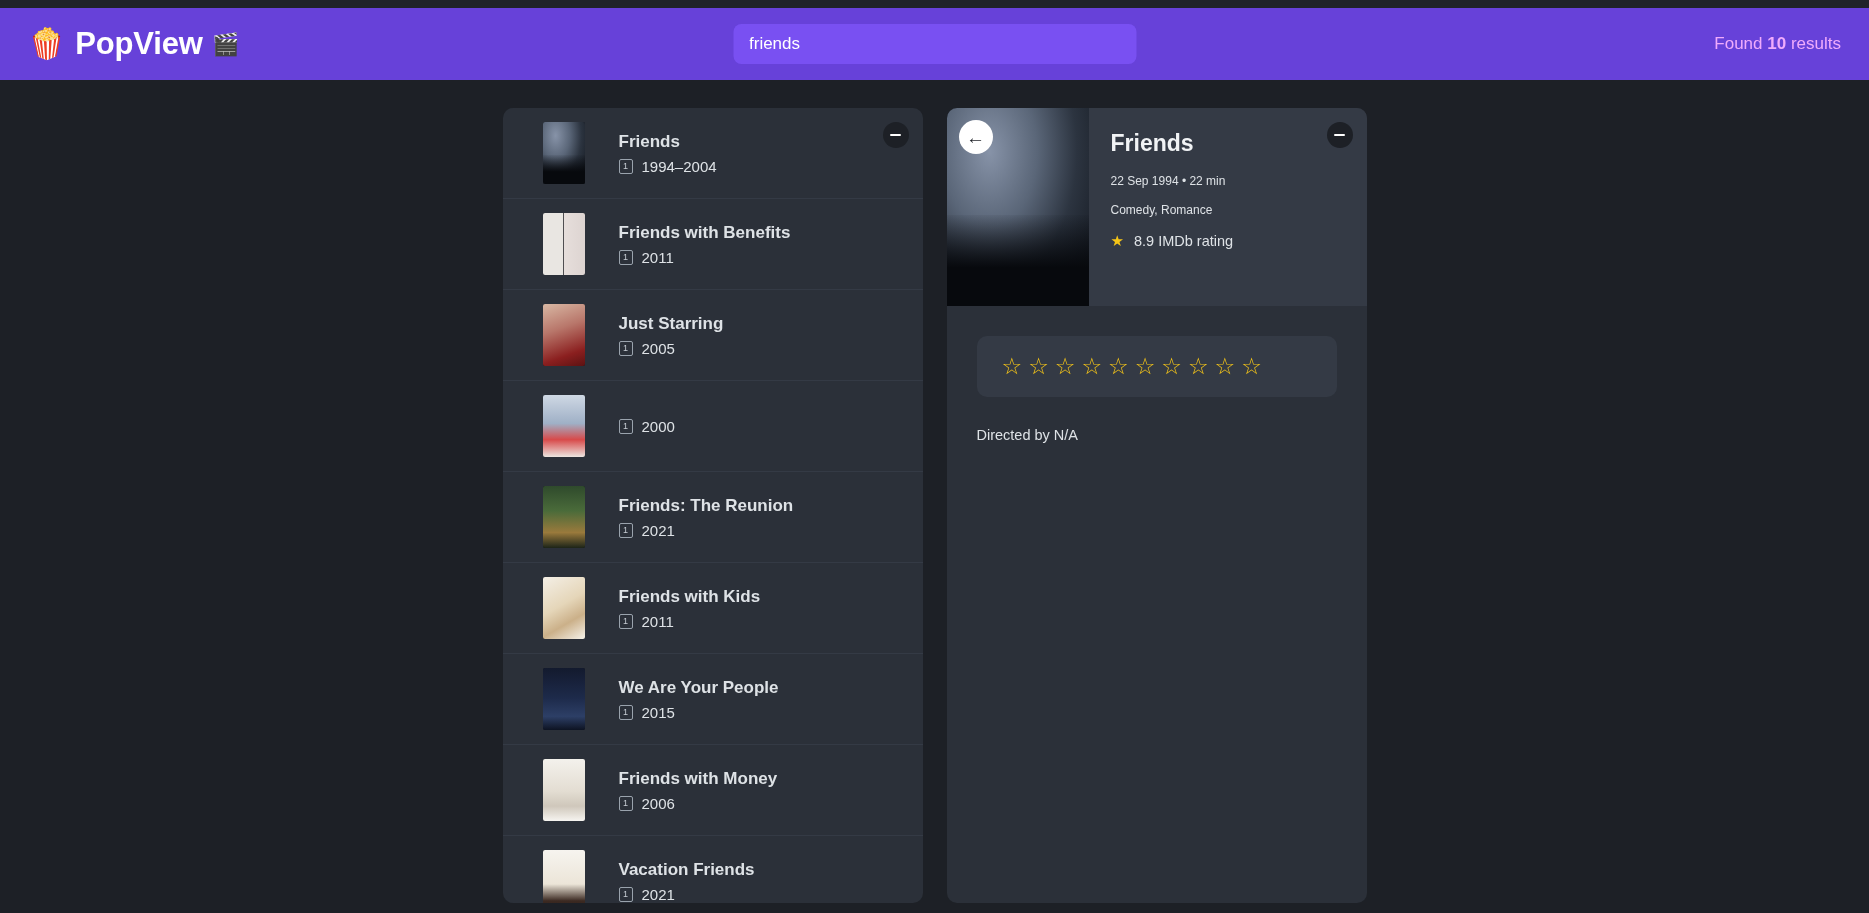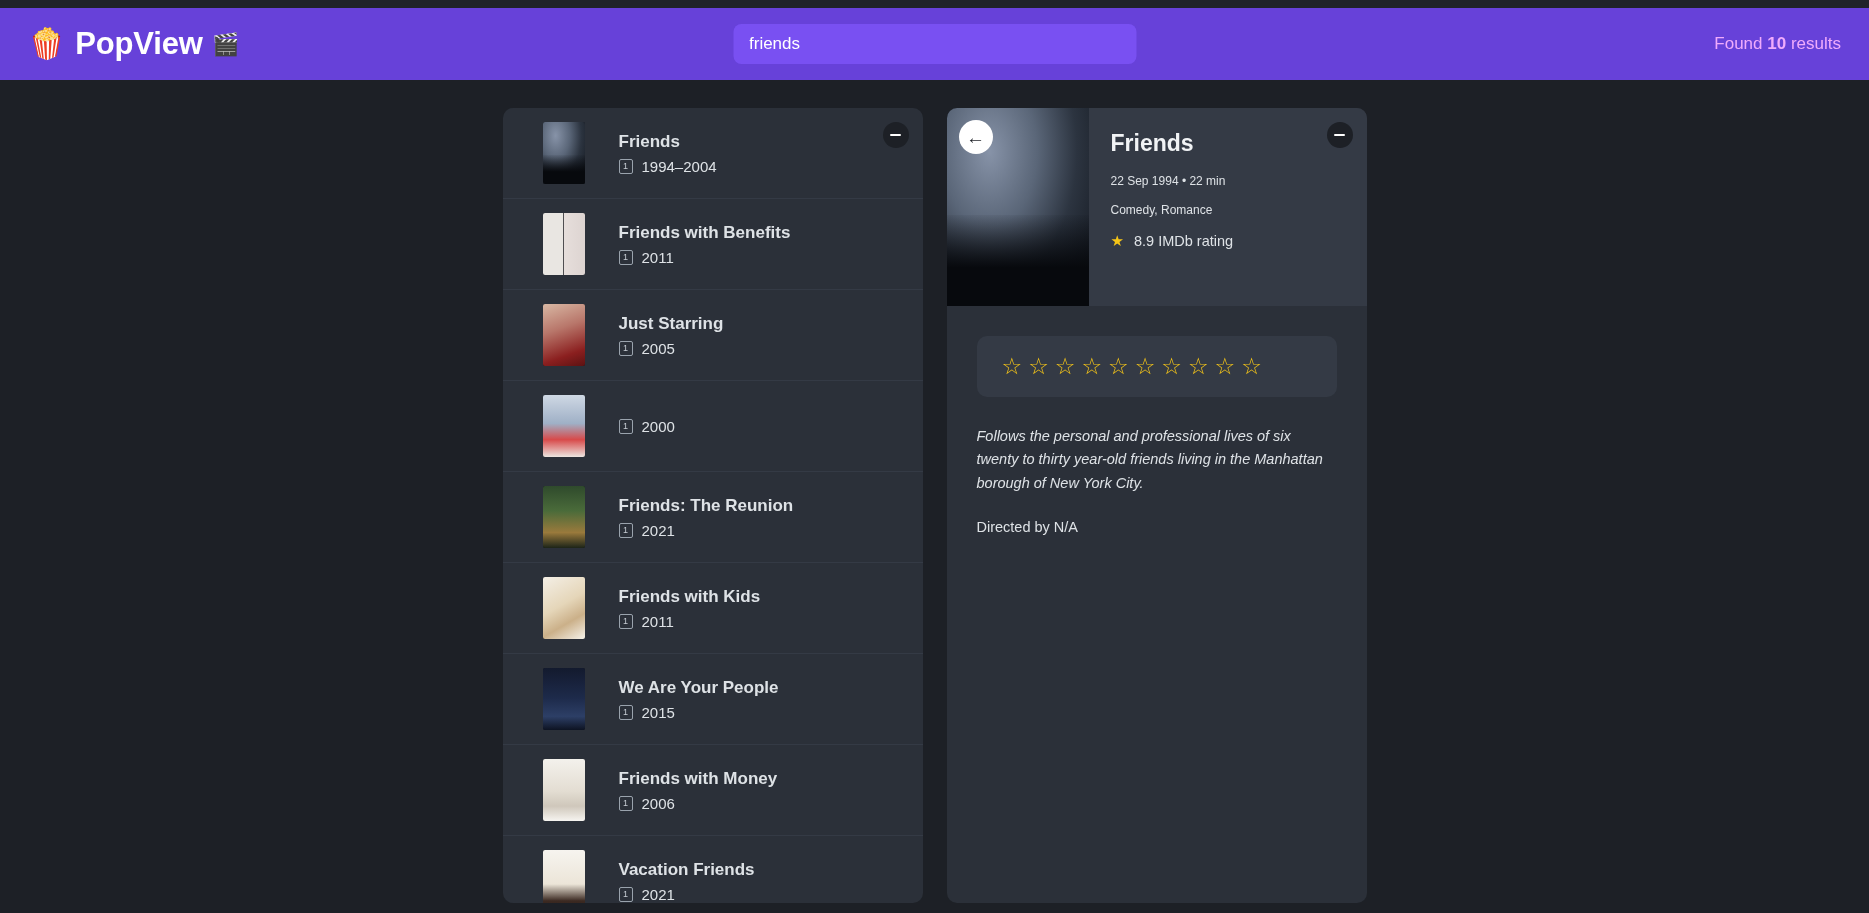--- a/index.html
+++ b/index.html
@@ -477,19 +477,18 @@
           <button class="rate-star">☆</button>
           <button class="rate-star">☆</button>
           <button class="rate-star">☆</button>
           <button class="rate-star">☆</button>
           <button class="rate-star">☆</button>
           <button class="rate-star">☆</button>
           <button class="rate-star">☆</button>
           <button class="rate-star">☆</button>
           <button class="rate-star">☆</button>
         </div>
-      <p class="plot">Follows the personal and professional lives of six twenty to thirty year-old friends living in the Manhattan borough of New York City.</p>
       <p class="credit">Directed by N/A</p>
     </div>
 
   </section>
 
 </main>
 
 </body></html>

